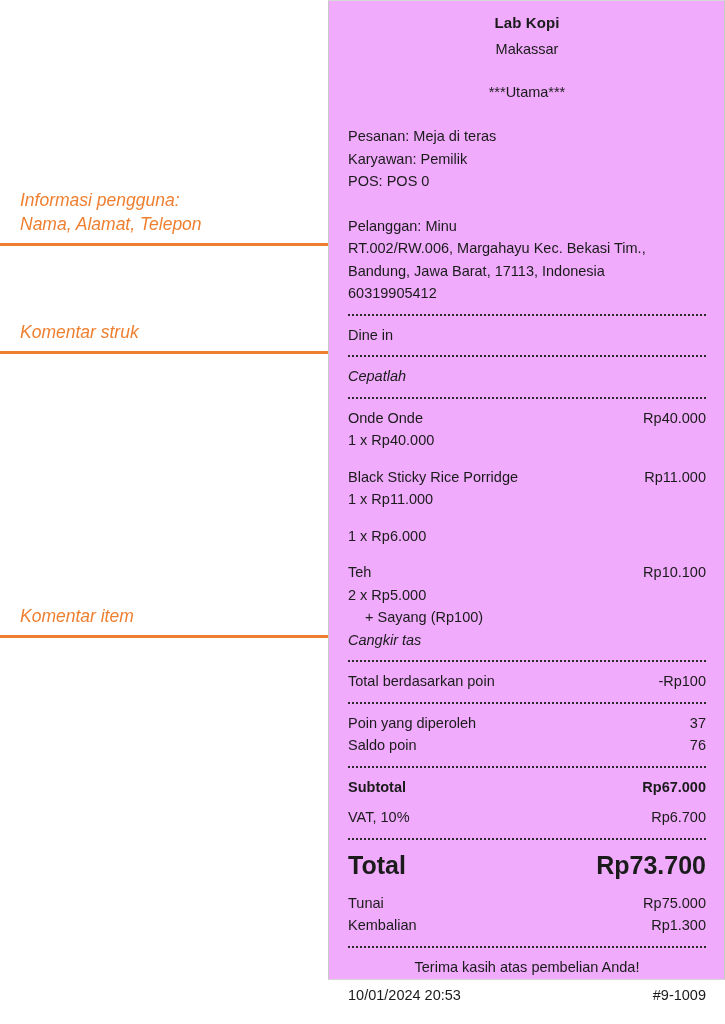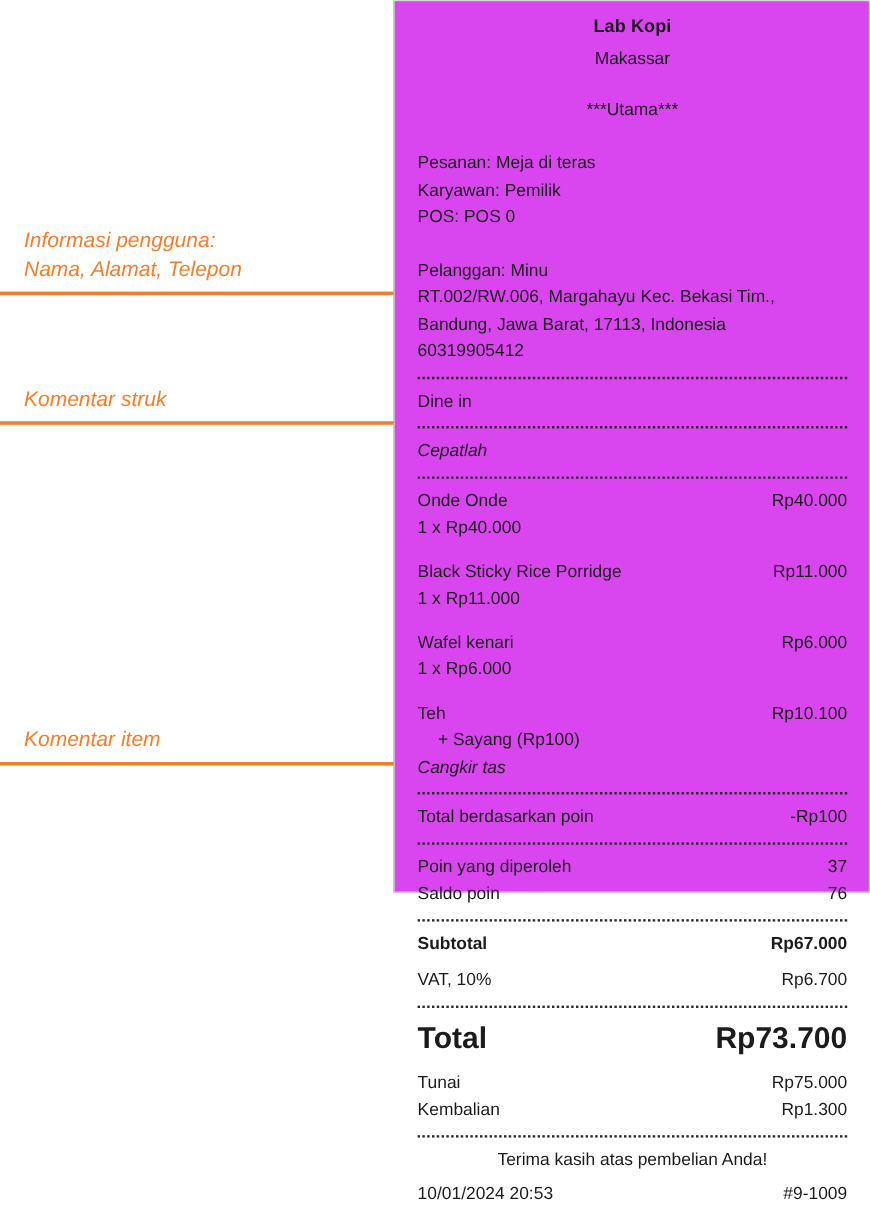--- a/index.html
+++ b/index.html
@@ -55,22 +55,22 @@
     border-top: 6.5px solid transparent;
     border-bottom: 6.5px solid transparent;
     border-left: 12px solid #ef7f30;
   }
 
   
   #receipt {
     position: absolute;
     left: 328px; top: 0;
     width: 397px;
-    height: 744px;
-    background: #d946ef;
+    height: 980px;
+    background: #f0abfc;
     border-left: 1.5px solid #c8c8c8;
     border-right: 1.5px solid #c8c8c8;
     border-top: 1.5px solid #d8d8d8;
     border-bottom: 1.5px solid #d8d8d8;
     padding: 0 18px 0 19px;
     font-size: 14.5px;
     color: #1b1b1b;
     line-height: 22px;
   }
 
@@ -199,32 +199,29 @@
 
       <div class="item">
         <div class="row">
           <span class="label">Black Sticky Rice Porridge</span>
           <span class="value">Rp11.000</span>
         </div>
         <div class="item-sub">1 x Rp11.000</div>
       </div>
 
       <div class="item">
-        <div class="row">
-          <span class="label">Wafel kenari</span>
-          <span class="value">Rp6.000</span>
-        </div>
         <div class="item-sub">1 x Rp6.000</div>
       </div>
 
       <div class="item">
         <div class="row">
           <span class="label">Teh</span>
           <span class="value">Rp10.100</span>
         </div>
+        <div class="item-sub">2 x Rp5.000</div>
         <div class="item-mod">+ Sayang (Rp100)</div>
         <div class="item-note">Cangkir tas</div>
       </div>
 
     </div>
 
     <div class="dotted"></div>
 
     <div class="row">
       <span class="label">Total berdasarkan poin</span>

